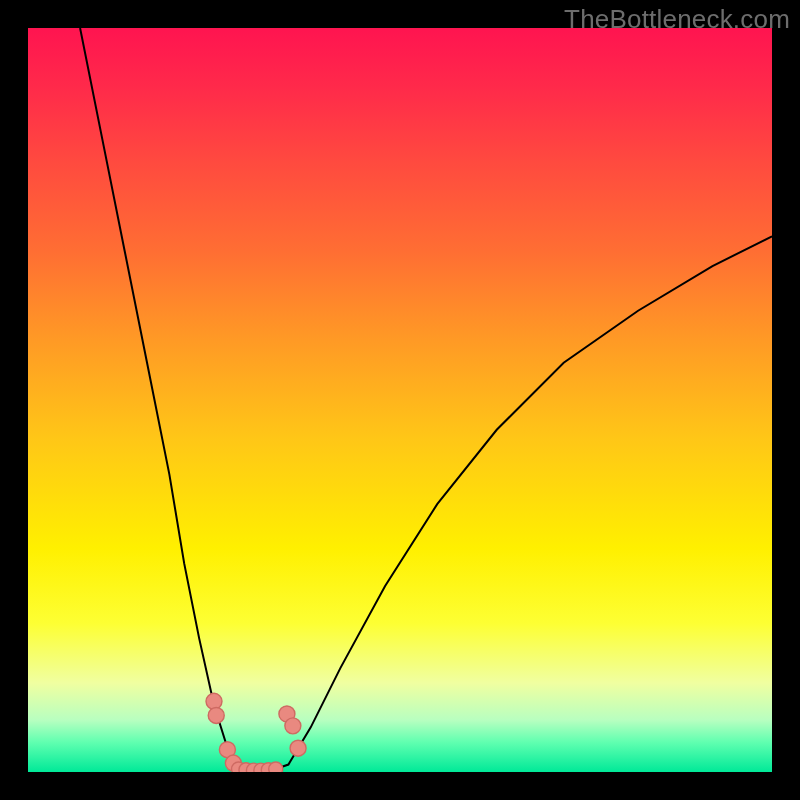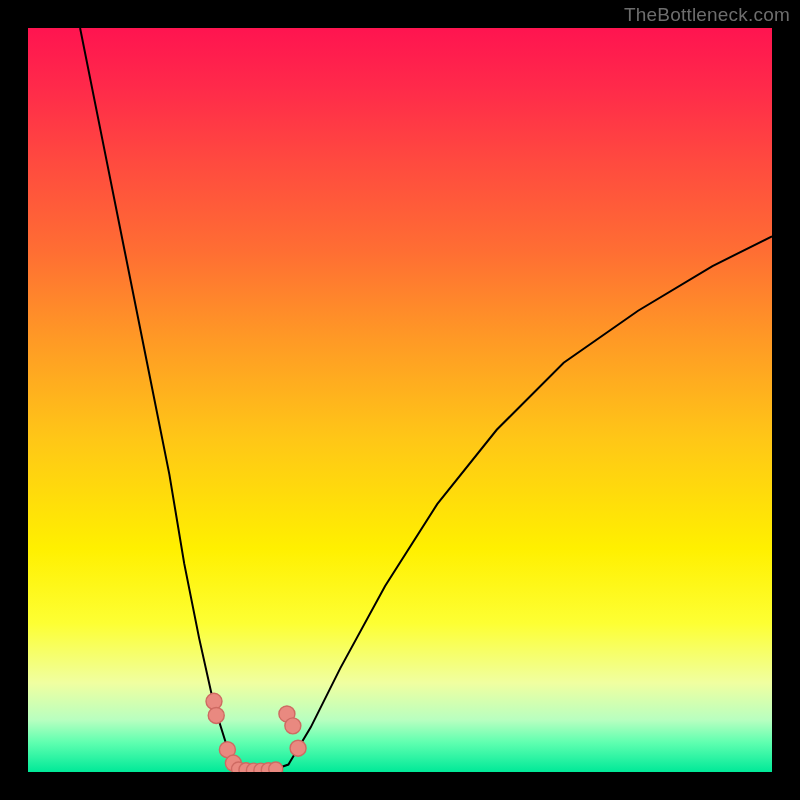--- a/index.html
+++ b/index.html
@@ -51,21 +51,21 @@
     position: absolute;
     left: 0; top: 0;
     width: 744px;
     height: 744px;
   }
   .watermark {
     position: absolute;
     top: 4px;
     right: 10px;
     color: #6d6d6d;
-    font-size: 19px;
+    font-size: 26px;
     font-weight: 500;
     letter-spacing: 0.2px;
     user-select: none;
   }
   .curve {
     fill: none;
     stroke: #000;
     stroke-width: 2;
   }
   .marker {

